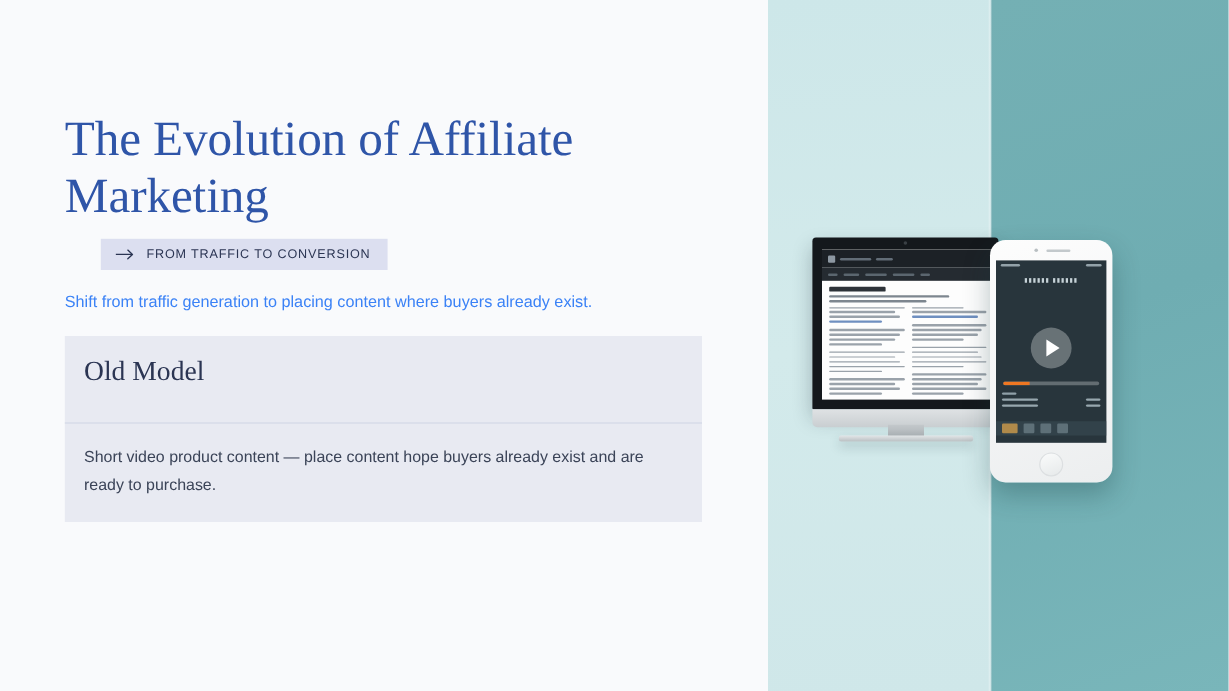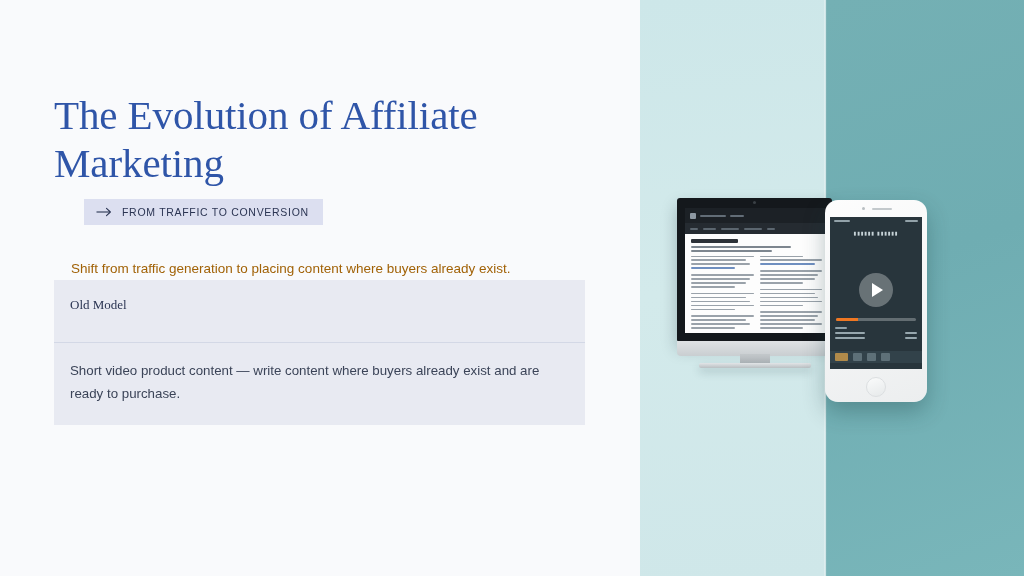--- a/index.html
+++ b/index.html
@@ -29,35 +29,35 @@
     font-size:10.5px;letter-spacing:0.7px;font-weight:400;
     white-space:nowrap;
     margin-left:12px;
   }
   .badge .arrow{
     display:inline-block;width:17px;height:10px;position:relative;flex:none;
   }
   .badge .arrow svg{display:block;}
   .subtitle{
     position:absolute;left:54px;top:242px;width:530px;
-    font-size:13.5px;color:#a16207;line-height:1.5;margin:17px;
+    font-size:13.5px;color:#3b82f6;line-height:1.5;margin:0;
   }
 
   
   .cards{
     position:absolute;left:54px;top:280px;width:531px;
     background:#e8eaf2;
   }
   .card{
     padding:17px 16px 20px 16px;box-sizing:border-box;
   }
   .card + .card{border-top:1px solid #d3d8e6;}
   .card-title{
     font-family:"Liberation Serif", serif;
-    font-size:13px;color:#2b3553;margin:0 0 9px 0;font-weight:400;
+    font-size:23px;color:#2b3553;margin:0 0 9px 0;font-weight:400;
   }
   .card-body{
     font-size:13.3px;color:#3b4458;line-height:1.70;margin:0;
   }
 
   
   .media{
     position:absolute;left:640px;top:0;width:384px;height:576px;
     overflow:hidden;
   }
@@ -200,21 +200,21 @@
 
     <p class="subtitle">Shift from traffic generation to placing content where buyers already exist.</p>
 
     <div class="cards">
 
       <div class="card">
         <h2 class="card-title">Old Model</h2>
       </div>
 
       <div class="card">
-        <p class="card-body">Short video product content — write content where buyers already exist and are ready to purchase.</p>
+        <p class="card-body">Short video product content — place content hope buyers already exist and are ready to purchase.</p>
       </div>
 
     </div>
   </div>
 
   <div class="media">
     <div class="bg-left"></div>
     <div class="bg-right"></div>
     <div class="bg-seam"></div>
 

